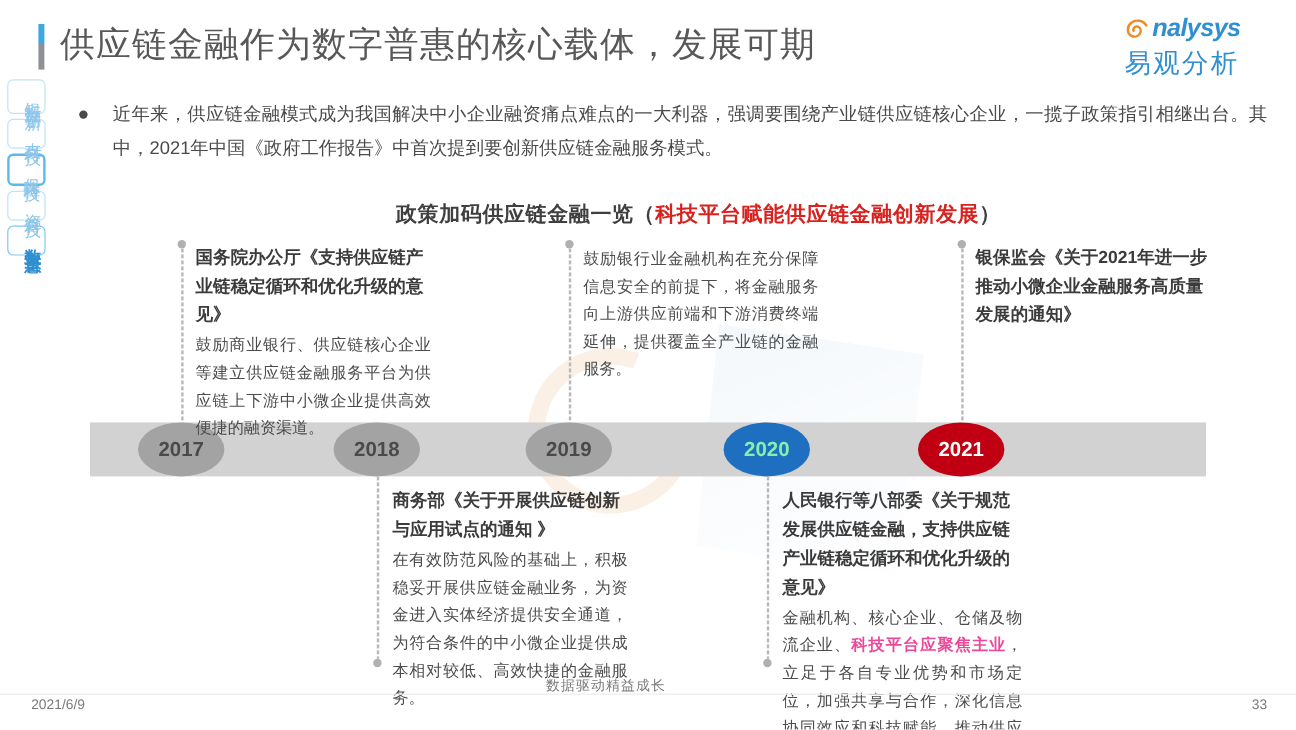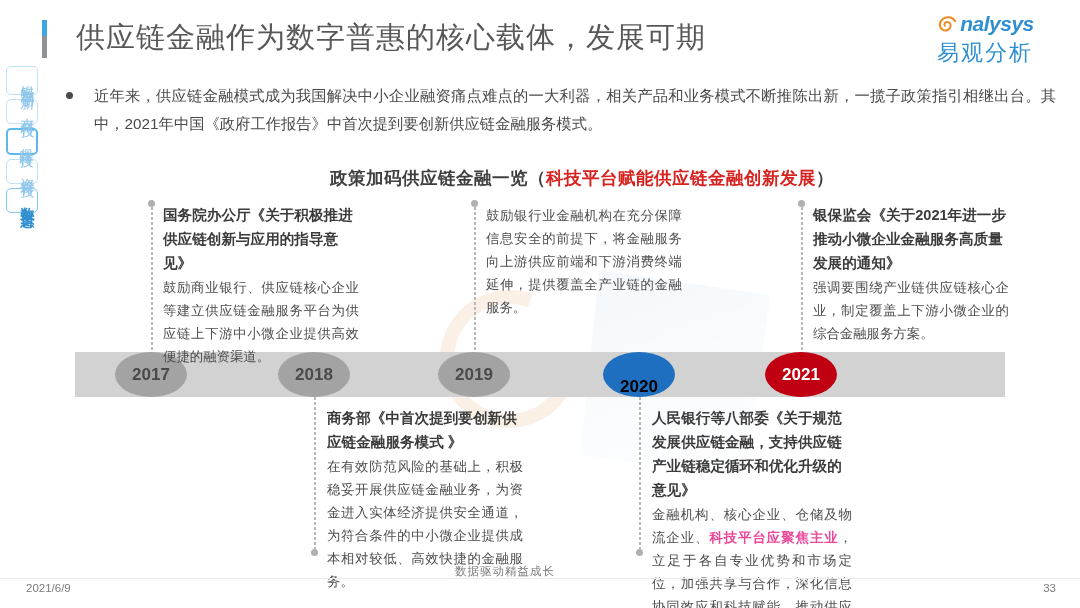--- a/index.html
+++ b/index.html
@@ -23,21 +23,21 @@
     border-right-color:transparent;transform:rotate(-25deg);
   }
   .wm-blue{
     position:absolute;left:150px;top:0px;width:190px;height:210px;
     background:linear-gradient(160deg,#bcd7ef 0%,#dce9f5 45%,#ffffff 100%);
     clip-path:polygon(10% 0,100% 12%,88% 100%,0 88%);
   }
 
   
   .title-bar{
-    position:absolute;left:42px;top:18px;display:flex;align-items:flex-end;gap:16px;
+    position:absolute;left:32px;top:18px;display:flex;align-items:flex-end;
   }
   .title-accent{
     width:5px;height:38px;margin-right:13px;
     background:linear-gradient(#3ea7e0 0%,#3ea7e0 42%,#8e9296 42%,#8e9296 100%);
   }
   .title-text{
     font-size:29px;color:#585858;letter-spacing:1px;white-space:nowrap;
   }
 
   .logo{
@@ -102,21 +102,21 @@
     position:absolute;left:75px;top:352px;width:930px;height:45px;
     background:#d2d2d2;
   }
 
   .year{
     position:absolute;top:352px;width:72px;height:45px;border-radius:50%;
     display:flex;align-items:center;justify-content:center;
     font-size:17px;font-weight:700;
   }
   .year.plain{background:#a3a3a3;color:#4a4a4a;}
-  .year.blue{background:#1e6fc0;color:#000000;align-items:flex-end;}
+  .year.blue{background:#1e6fc0;color:#86efac;}
   .year.red{background:#c00012;color:#ffffff;}
 
   
   .conn{
     position:absolute;width:2px;
     background-image:linear-gradient(#b9b9b9 60%,transparent 0);
     background-size:2px 5px;
   }
   .conn-dot{
     position:absolute;width:7px;height:7px;border-radius:50%;background:#b0b0b0;
@@ -159,21 +159,21 @@
     <svg class="logo-mark" viewBox="0 0 24 24">
       <path d="M20 7.5C17.5 3 11 2 7 5.2 3 8.4 3 14.5 7.2 16.6c3.4 1.7 7.3-.2 8-3.6.5-2.6-1.4-4.9-3.8-4.6-2 .2-3.2 2.2-2.3 3.8" fill="none" stroke="#f08a24" stroke-width="2.1" stroke-linecap="round"></path>
     </svg>
     <span class="logo-en">nalysys</span>
   </div>
   <div class="logo-cn">易观分析</div>
 </div>
 
 <div class="bullet-wrap">
   <div class="bullet-dot"></div>
-  <div class="bullet-text">近年来，供应链金融模式成为我国解决中小企业融资痛点难点的一大利器，相关产品和业务模式不断推陈出新，一揽子政策指引相继出台。其中，2021年中国《政府工作报告》中首次提到要创新供应链金融服务模式。</div>
+  <div class="bullet-text">近年来，供应链金融模式成为我国解决中小企业融资痛点难点的一大利器，强调要围绕产业链供应链核心企业，一揽子政策指引相继出台。其中，2021年中国《政府工作报告》中首次提到要创新供应链金融服务模式。</div>
 </div>
 
 <div class="sidebar">
   <div class="tab">
     <span>银行数字创新</span>
   </div>
   <div class="tab">
     <span>支付科技</span>
   </div>
   <div class="tab hl">
@@ -218,35 +218,34 @@
 <div class="conn-dot" style="left:798px;top:200px;"></div>
 <div class="conn" style="left:800.5px;top:207px;height:145px;"></div>
 
 <div class="conn" style="left:313.5px;top:397px;height:152px;"></div>
 <div class="conn-dot" style="left:311px;top:549px;"></div>
 
 <div class="conn" style="left:638.5px;top:397px;height:152px;"></div>
 <div class="conn-dot" style="left:636px;top:549px;"></div>
 
 <div class="blk" style="left:163px;top:203px;width:196px;">
-  <div class="hd">国务院办公厅《关于积极推进供应链创新与应用的指导意见》</div>
+  <div class="hd">国务院办公厅《支持供应链产业链稳定循环和优化升级的意见》</div>
   <div class="bd">鼓励商业银行、供应链核心企业等建立供应链金融服务平台为供应链上下游中小微企业提供高效便捷的融资渠道。</div>
 </div>
 
 <div class="blk" style="left:486px;top:203px;width:196px;">
   <div class="bd">鼓励银行业金融机构在充分保障信息安全的前提下，将金融服务向上游供应前端和下游消费终端延伸，提供覆盖全产业链的金融服务。</div>
 </div>
 
 <div class="blk" style="left:813px;top:203px;width:196px;">
   <div class="hd">银保监会《关于2021年进一步推动小微企业金融服务高质量发展的通知》</div>
-  <div class="bd">强调要围绕产业链供应链核心企业，制定覆盖上下游小微企业的综合金融服务方案。</div>
 </div>
 
 <div class="blk" style="left:327px;top:406px;width:196px;">
-  <div class="hd">商务部《中首次提到要创新供应链金融服务模式 》</div>
+  <div class="hd">商务部《关于开展供应链创新与应用试点的通知 》</div>
   <div class="bd">在有效防范风险的基础上，积极稳妥开展供应链金融业务，为资金进入实体经济提供安全通道，为符合条件的中小微企业提供成本相对较低、高效快捷的金融服务。</div>
 </div>
 
 <div class="blk" style="left:652px;top:406px;width:200px;">
   <div class="hd">人民银行等八部委《关于规范发展供应链金融，支持供应链产业链稳定循环和优化升级的意见》</div>
   <div class="bd"><span>金融机构、核心企业、仓储及物流企业、</span><span class="red">科技平台应聚焦主业</span><span>，立足于各自专业优势和市场定位，加强共享与合作，深化信息协同效应和科技赋能，推动供应链金融场景化和生态化。</span></div>
 </div>
 
 <div class="footer-line"></div>
 <div class="f-date">2021/6/9</div>

